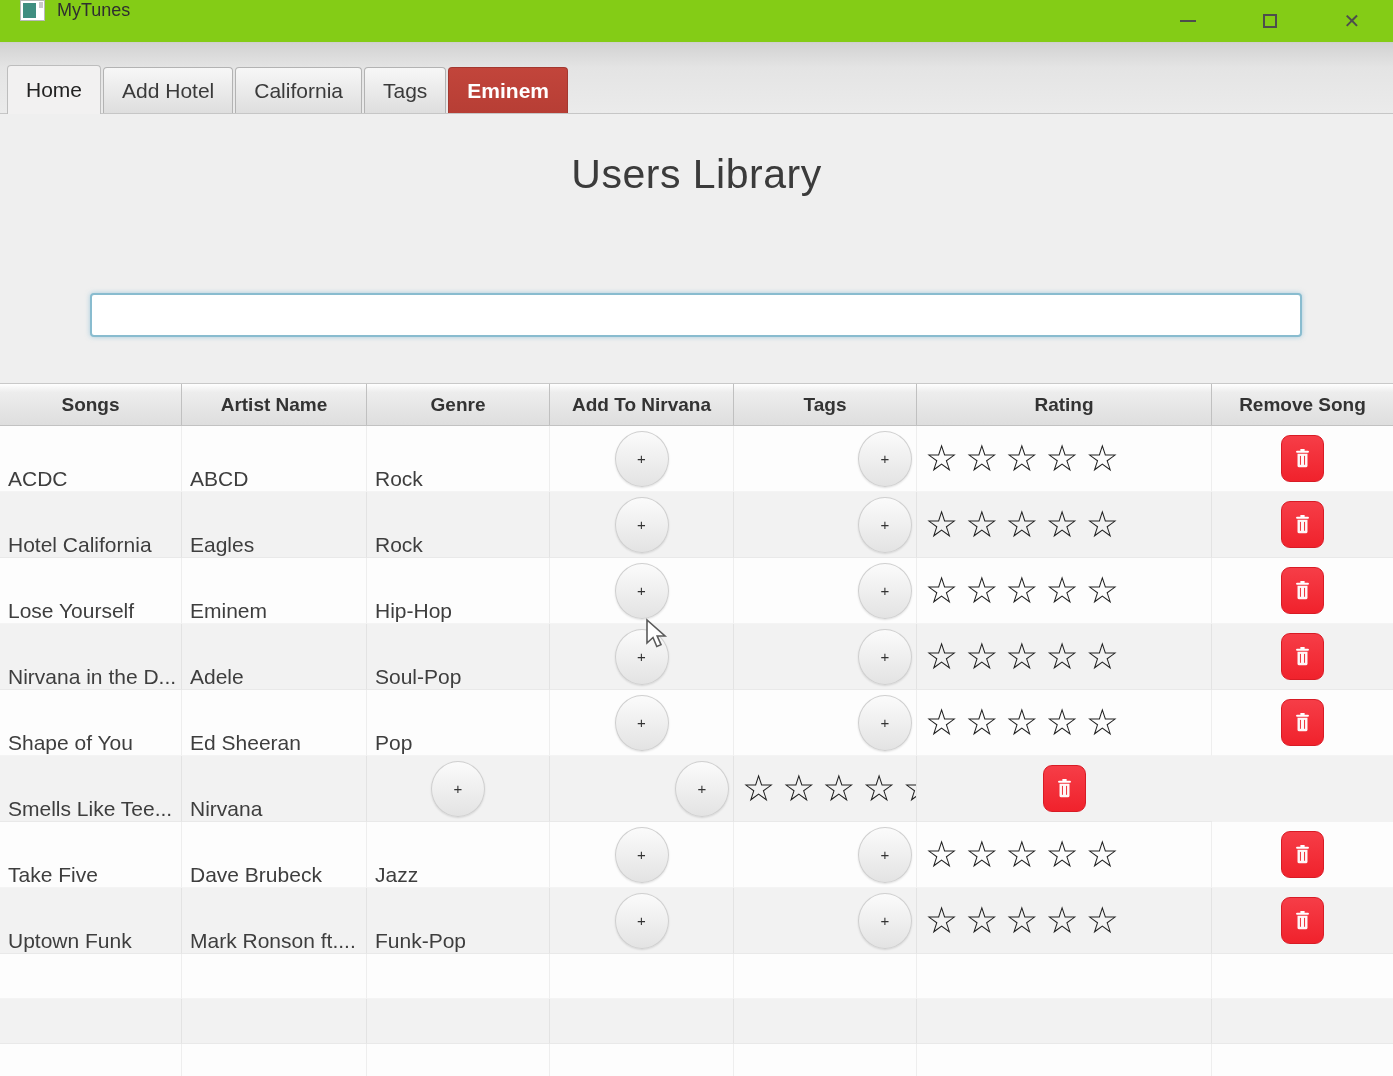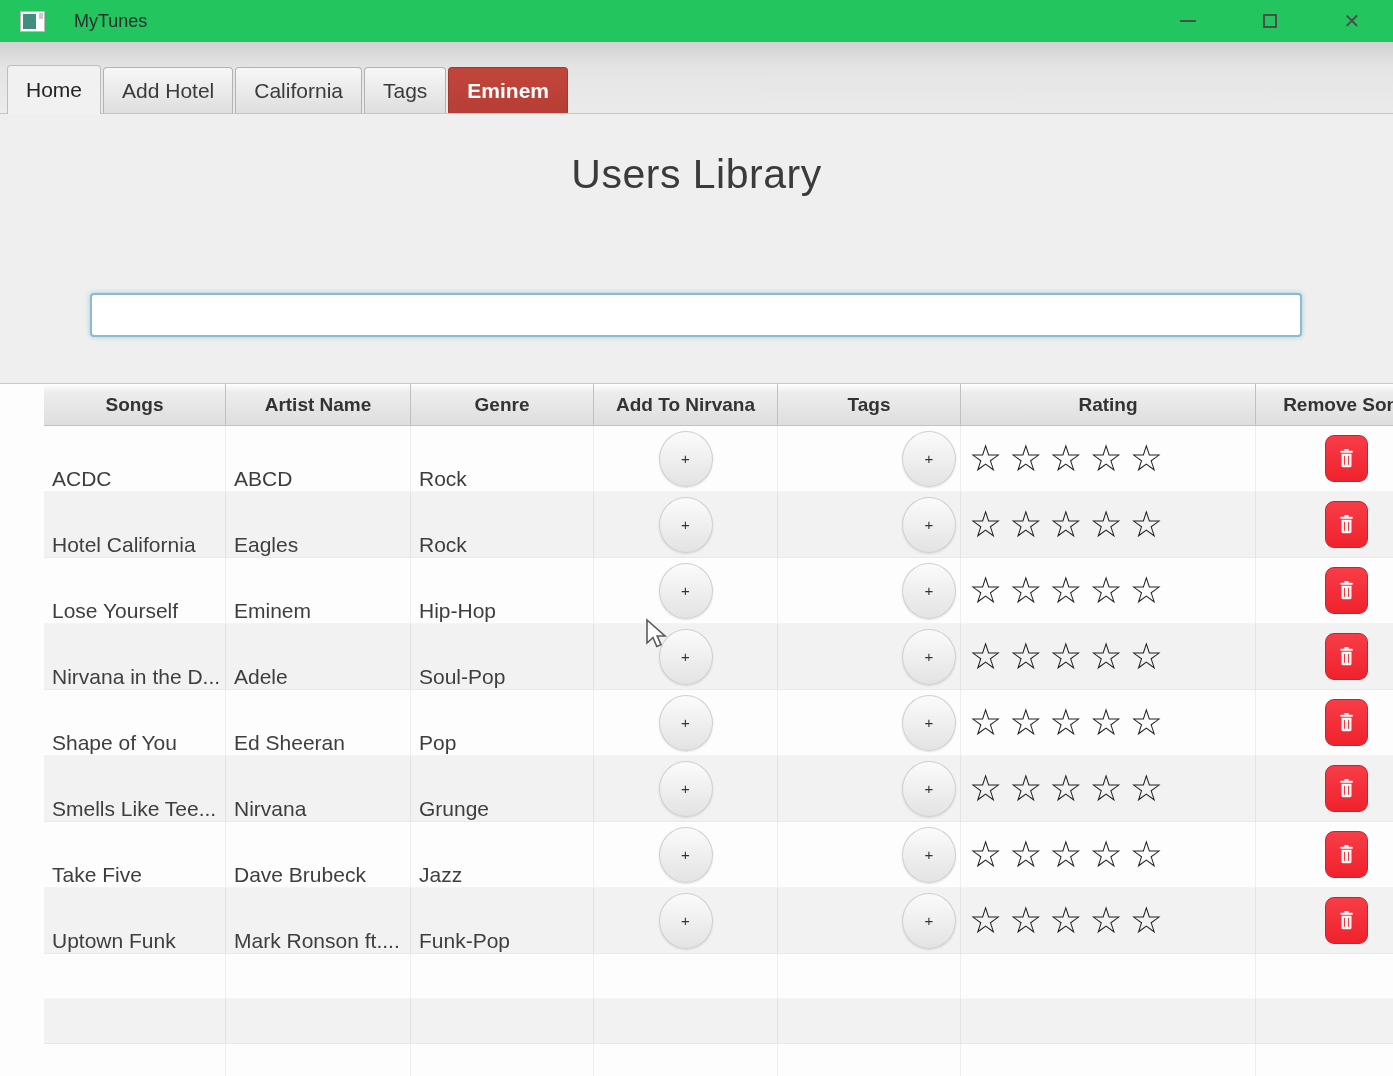--- a/index.html
+++ b/index.html
@@ -6,23 +6,22 @@
   html,body { width:1393px; height:1076px; overflow:hidden; }
   body {
     position:relative;
     font-family:"Liberation Sans", sans-serif;
     background:#efefef;
     color:#3d3d3d;
   }
 
   
   .title-bar{
-    height:42px; background:#22c55e; display:flex; align-items:center;
+    height:42px; background:#84cc16; display:flex; 
     padding-left:20px;
-    gap:17px;
   }
   .app-icon{
     width:25px; height:21px; background:#fff; border:1px solid #b9b9b9;
     position:relative; display:inline-block; flex:0 0 auto;
   }
   .app-icon .teal{ position:absolute; left:2px; top:2px; width:13px; height:15px; background:#3f8e80; }
   .app-icon .sliver{ position:absolute; right:1px; top:1px; width:4px; height:6px; background:#c9c9c9; }
   .window-title{ font-size:18px; color:#2f2f2f; margin-left:12px; }
   .win-controls{ margin-left:auto; display:flex; height:100%; }
   .win-btn{ width:82px; height:100%; display:flex; align-items:center; justify-content:center; background:transparent; border:none; cursor:default; }
@@ -62,21 +61,21 @@
   .search-input{
     position:absolute; left:90px; top:293px; width:1212px; height:44px;
     background:#fff; border:2px solid var(--search-border,#89bccf); border-radius:4px;
     box-shadow:0 0 5px rgba(110,175,205,.55);
     font-size:20px; padding:0 10px; color:#333; outline:none;
   }
 
   
   .song-table{
     position:absolute; left:0; right:0; top:383px; bottom:0;
-    background:#fdfdfd; border-top:1px solid #c9c9c9;padding-left:44px;
+    background:#fdfdfd; border-top:1px solid #c9c9c9;
   }
   .thead{
     display:grid; grid-template-columns:182px 185px 183px 184px 183px 295px 181px;
     height:42px;
     background:linear-gradient(180deg,#ffffff 0%, #ededed 20%, #dedede 100%);
     border-bottom:1px solid #c2c2c2;
   }
   .th{
     display:flex; align-items:center; justify-content:center;
     font-size:19px; font-weight:bold; color:#333;
@@ -388,23 +387,20 @@
     </div>
   </div>
 
   <div class="trow">
     <div class="cell text-cell">
       <span>Smells Like Tee...</span>
     </div>
     <div class="cell text-cell">
       <span>Nirvana</span>
     </div>
-    <div class="cell text-cell">
-      <span>Grunge</span>
-    </div>
     <div class="cell btn-cell">
       <button class="plus-btn">
         <span>+</span>
       </button>
     </div>
     <div class="cell btn-cell tags-cell">
       <button class="plus-btn">
         <span>+</span>
       </button>
     </div>

